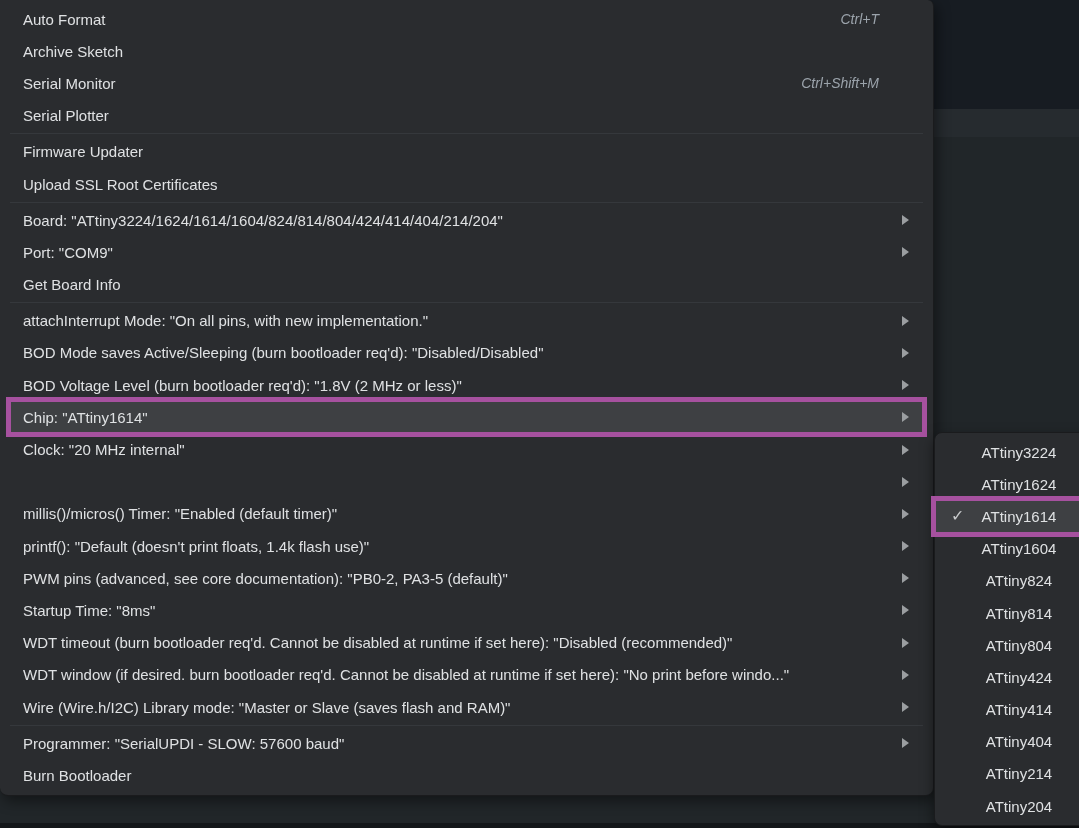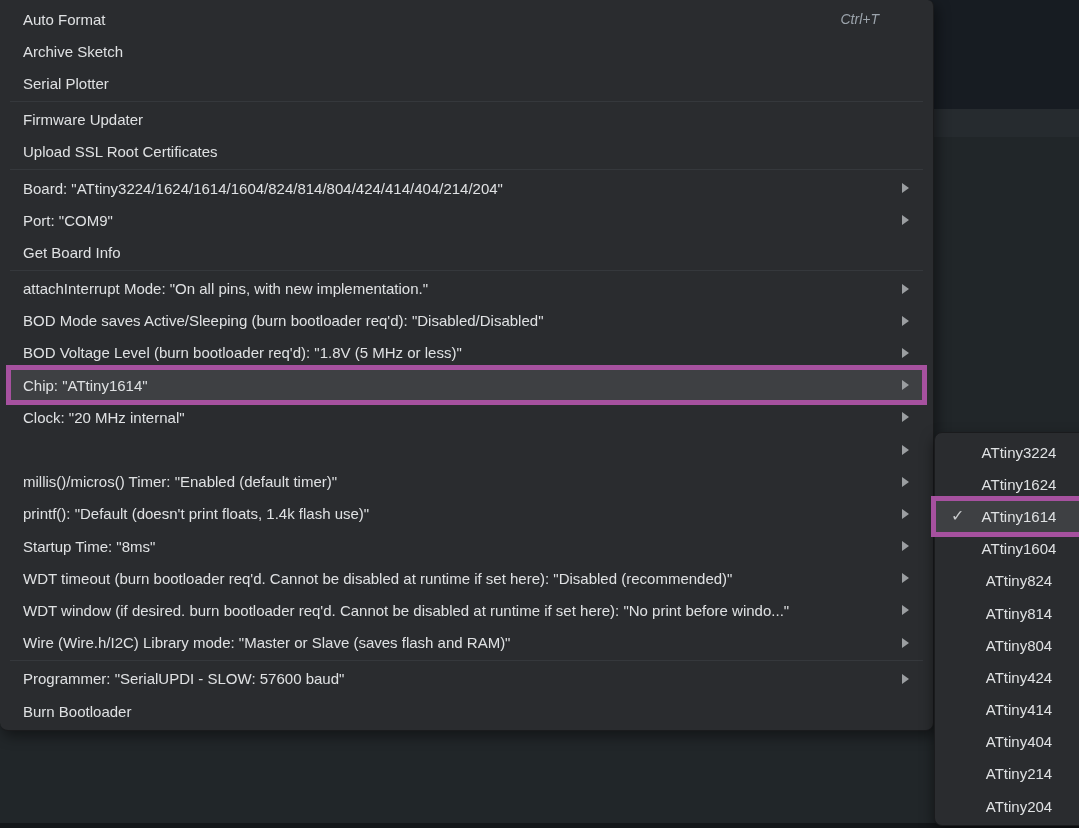--- a/index.html
+++ b/index.html
@@ -79,20 +79,25 @@
     <span class="shortcut">Ctrl+T</span>
 
   </div>
 
   <div class="menu-item">
     <span class="label">Archive Sketch</span>
 
   </div>
 
 
+  <div class="menu-item">
+    <span class="label">Serial Monitor</span>
+    <span class="shortcut">Ctrl+Shift+M</span>
+
+  </div>
 
   <div class="menu-item">
     <span class="label">Serial Plotter</span>
 
   </div>
 
   <div class="menu-sep"></div>
 
   <div class="menu-item">
     <span class="label">Firmware Updater</span>
@@ -131,21 +136,21 @@
     <span class="arrow"></span>
   </div>
 
   <div class="menu-item">
     <span class="label">BOD Mode saves Active/Sleeping (burn bootloader req'd): "Disabled/Disabled"</span>
 
     <span class="arrow"></span>
   </div>
 
   <div class="menu-item">
-    <span class="label">BOD Voltage Level (burn bootloader req'd): "1.8V (5 MHz or less)"</span>
+    <span class="label">BOD Voltage Level (burn bootloader req'd): "1.8V (2 MHz or less)"</span>
 
     <span class="arrow"></span>
   </div>
 
   <div class="menu-item annotated">
     <span class="label">Chip: "ATtiny1614"</span>
 
     <span class="arrow"></span>
   </div>
 
@@ -165,20 +170,25 @@
 
     <span class="arrow"></span>
   </div>
 
   <div class="menu-item">
     <span class="label">printf(): "Default (doesn't print floats, 1.4k flash use)"</span>
 
     <span class="arrow"></span>
   </div>
 
+  <div class="menu-item">
+    <span class="label">PWM pins (advanced, see core documentation): "PB0-2, PA3-5 (default)"</span>
+
+    <span class="arrow"></span>
+  </div>
 
   <div class="menu-item">
     <span class="label">Startup Time: "8ms"</span>
 
     <span class="arrow"></span>
   </div>
 
   <div class="menu-item">
     <span class="label">WDT timeout (burn bootloader req'd. Cannot be disabled at runtime if set here): "Disabled (recommended)"</span>
 

